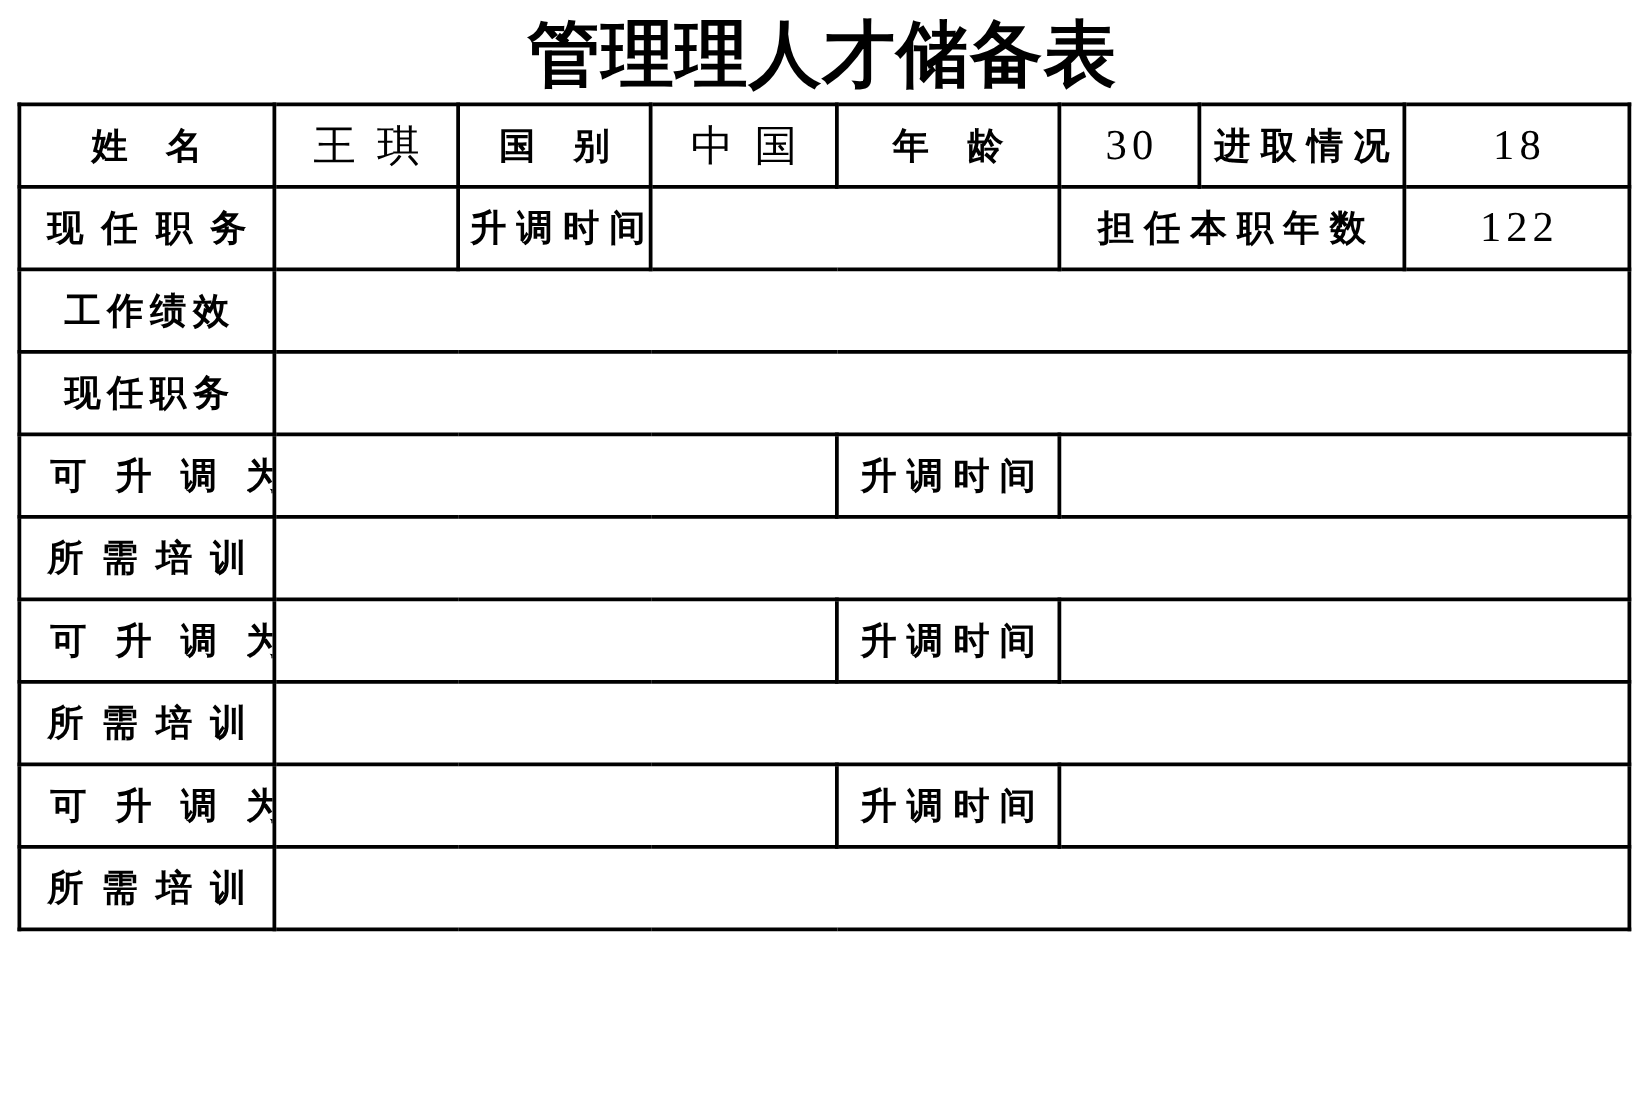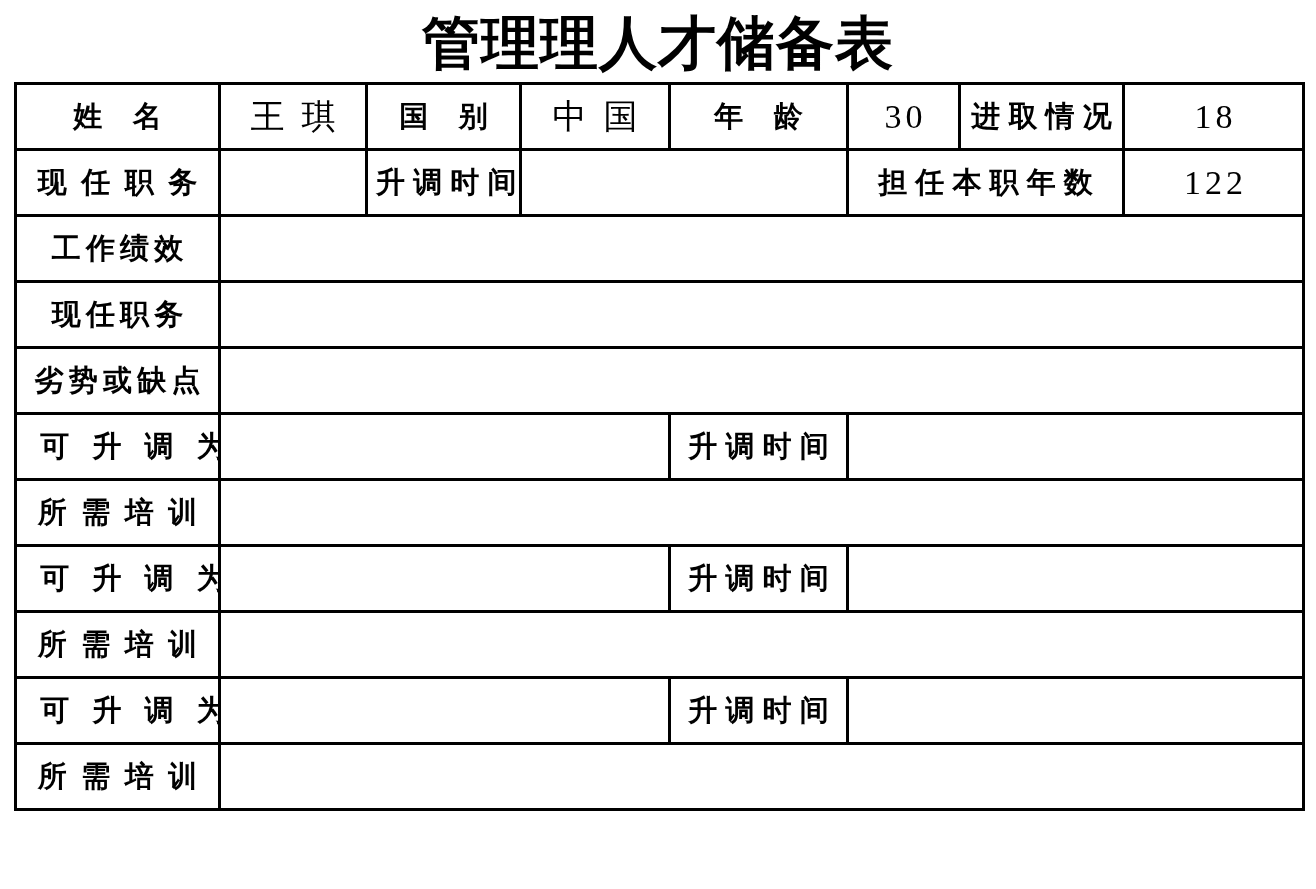--- a/index.html
+++ b/index.html
@@ -85,24 +85,20 @@
   <tr class="row">
     <td class="lbl ls-xs">工作绩效</td>
     <td class="val" colspan="7"></td>
   </tr>
 
   <tr class="row">
     <td class="lbl ls-xs">现任职务</td>
     <td class="val" colspan="7"></td>
   </tr>
 
-  <tr class="row">
-    <td class="lbl ls-xs">劣势或缺点</td>
-    <td class="val" colspan="7"></td>
-  </tr>
 
 
   <tr class="row">
     <td class="lbl ls-lg">可升调为</td>
     <td class="val" colspan="3"></td>
     <td class="lbl ls-sm">升调时间</td>
     <td class="val" colspan="3"></td>
   </tr>
   <tr class="row">
     <td class="lbl ls-md">所需培训</td>

